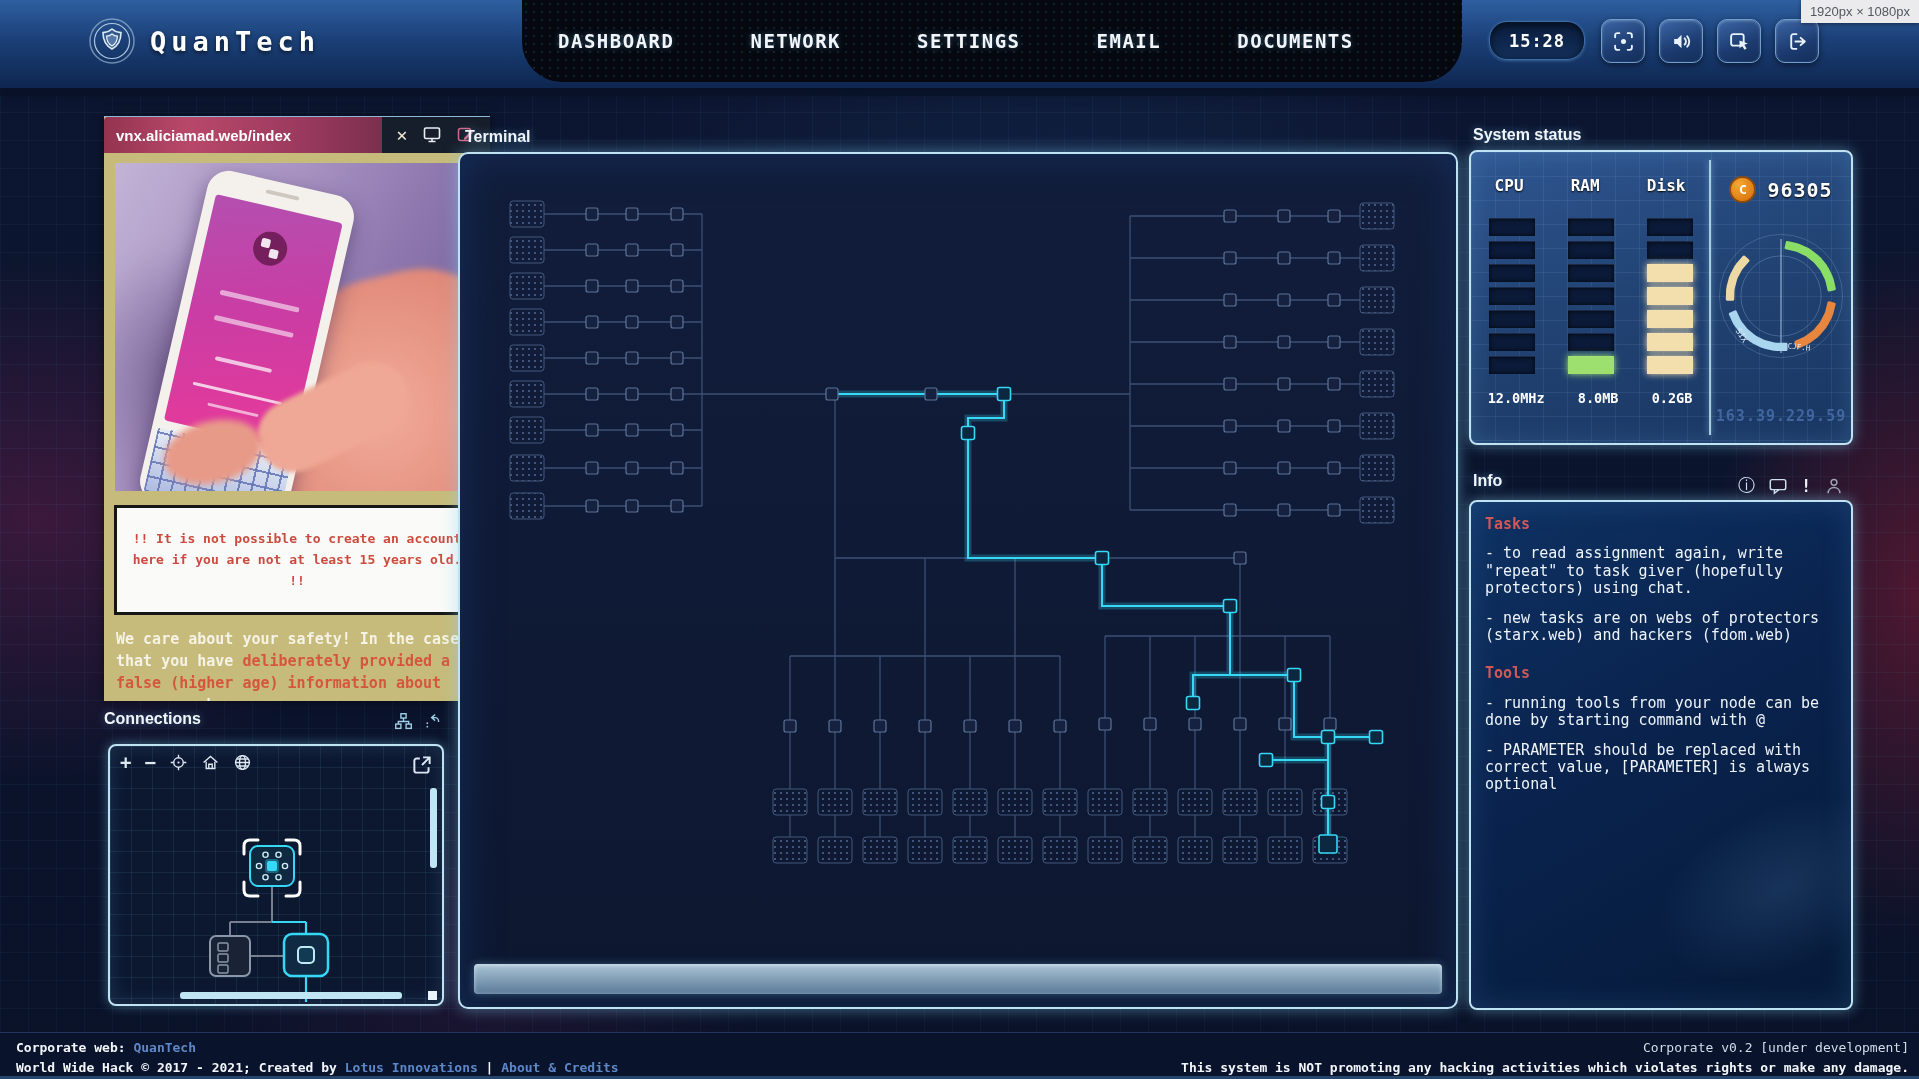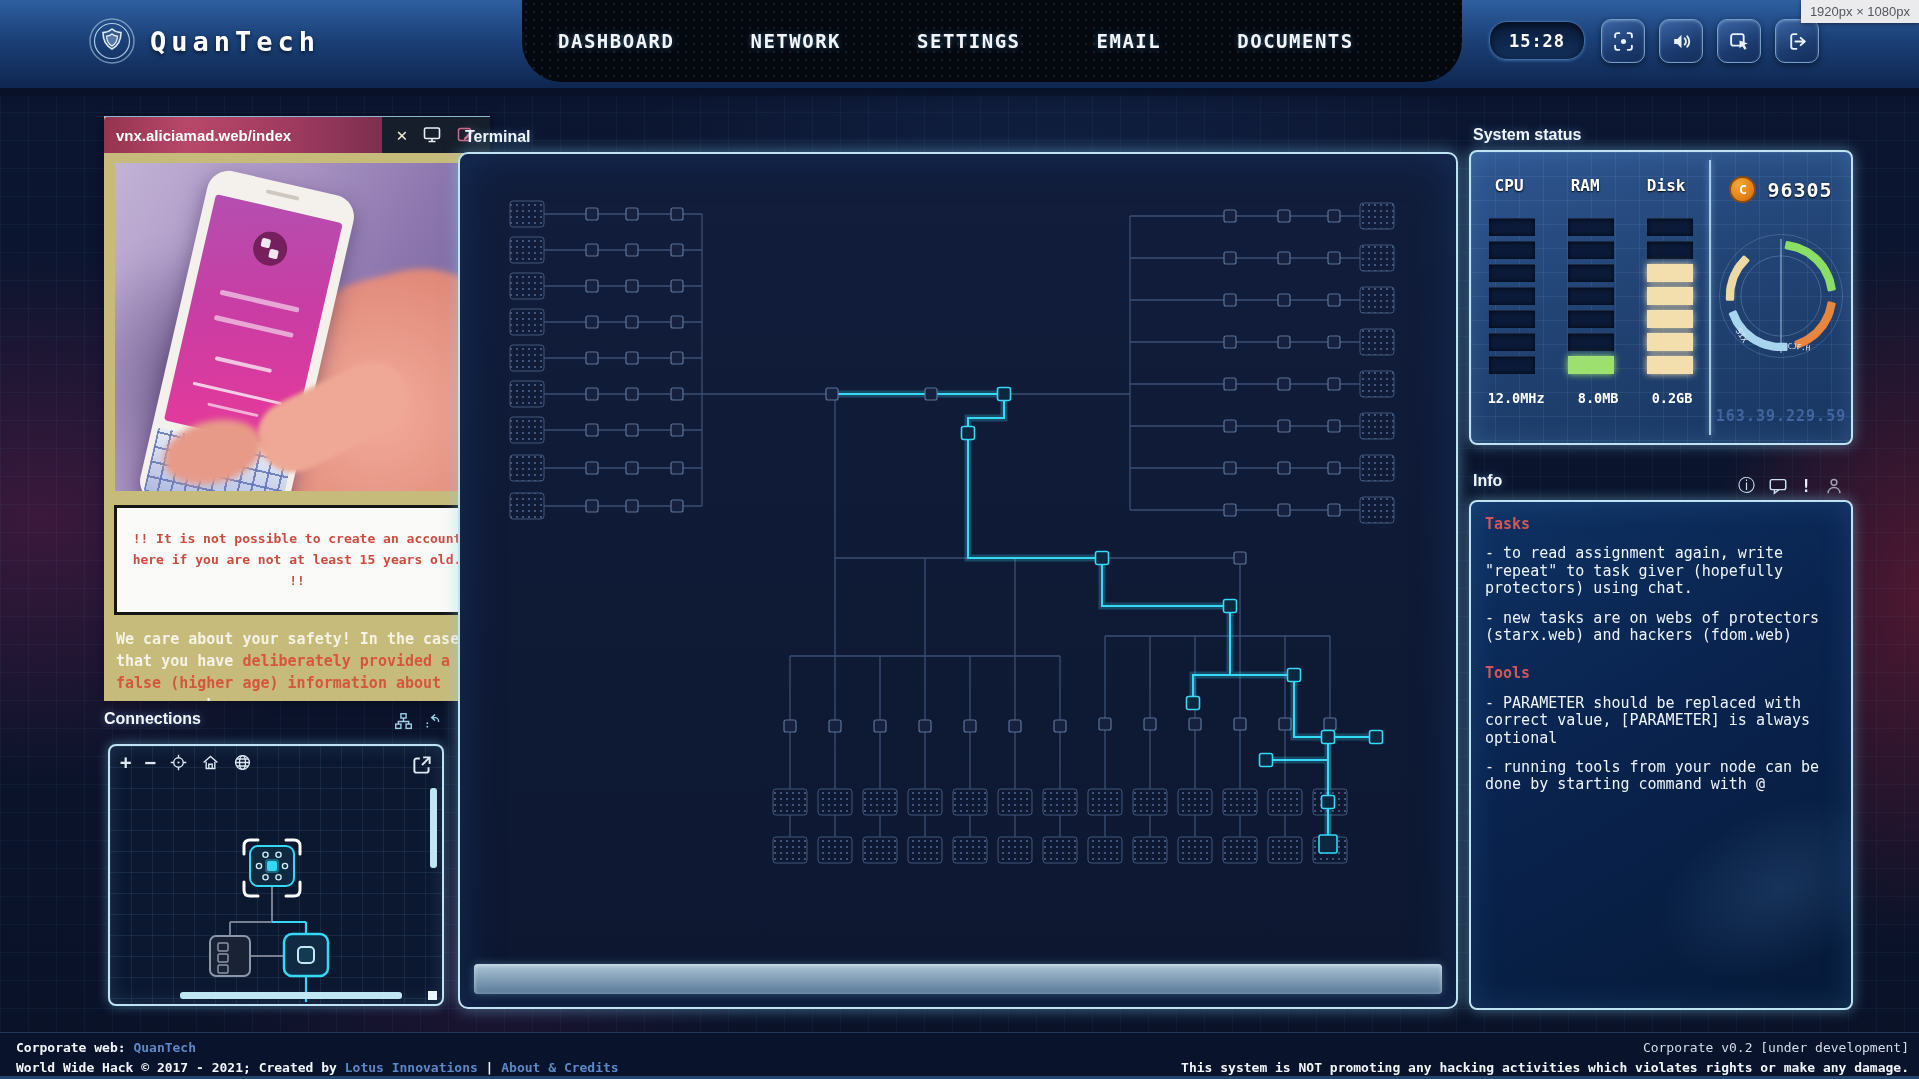--- a/index.html
+++ b/index.html
@@ -603,22 +603,22 @@
         <path d="M4.5 19c0-4 3-6.3 6.5-6.3s6.5 2.3 6.5 6.3"></path>
     </svg>
   </div>
   <div class="infopanel">
     <div class="info-inner">
       <div class="sec-title">Tasks</div>
       <div class="info-line">- to read assignment again, write "repeat" to task giver (hopefully protectors) using chat.</div>
       <div class="info-line">- new tasks are on webs of protectors (starx.web) and hackers (fdom.web)</div>
       <div class="sec-gap"></div>
       <div class="sec-title">Tools</div>
+      <div class="info-line">- running tools from your node can be done by starting command with @</div>
       <div class="info-line">- PARAMETER should be replaced with correct value, [PARAMETER] is always optional</div>
-      <div class="info-line">- running tools from your node can be done by starting command with @</div>
     </div>
   </div>
 
   <div class="footer">
     <div class="f-left">
       <div><span>Corporate web:</span>
         <span class="f-link">QuanTech</span></div>
       <div><span>World Wide Hack © 2017 - 2021; Created by </span><span class="f-link">Lotus Innovations</span><span> | </span><span class="f-link">About &amp; Credits</span></div>
     </div>
     <div class="f-right">

